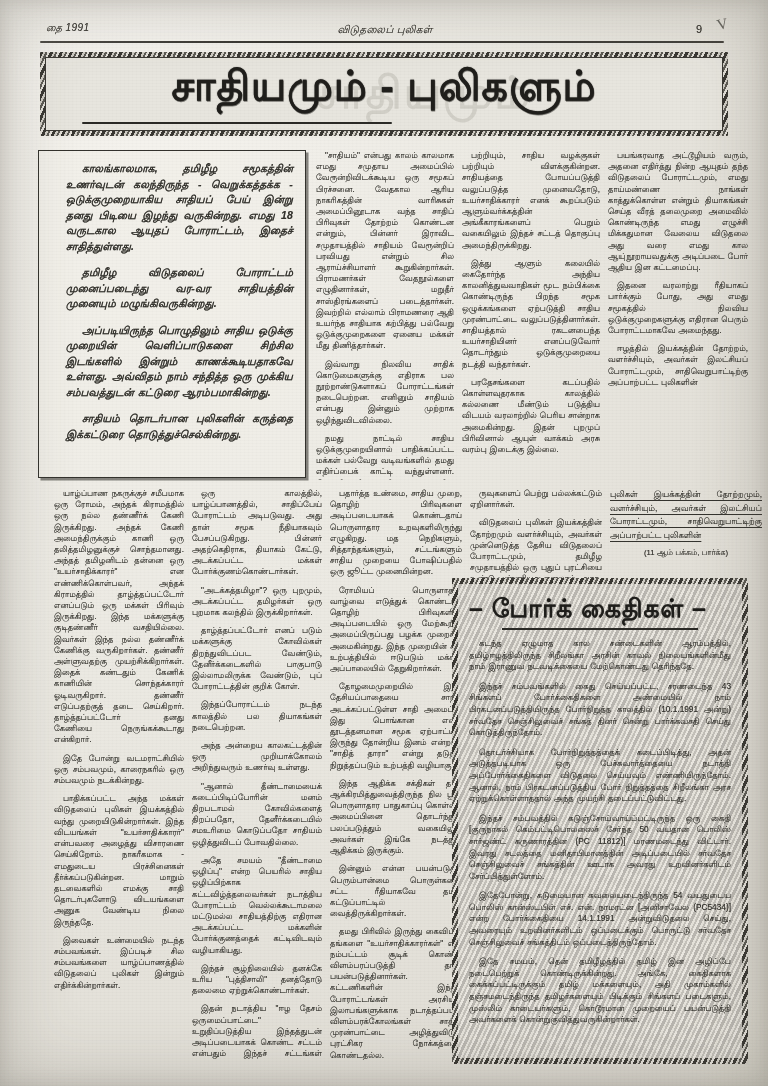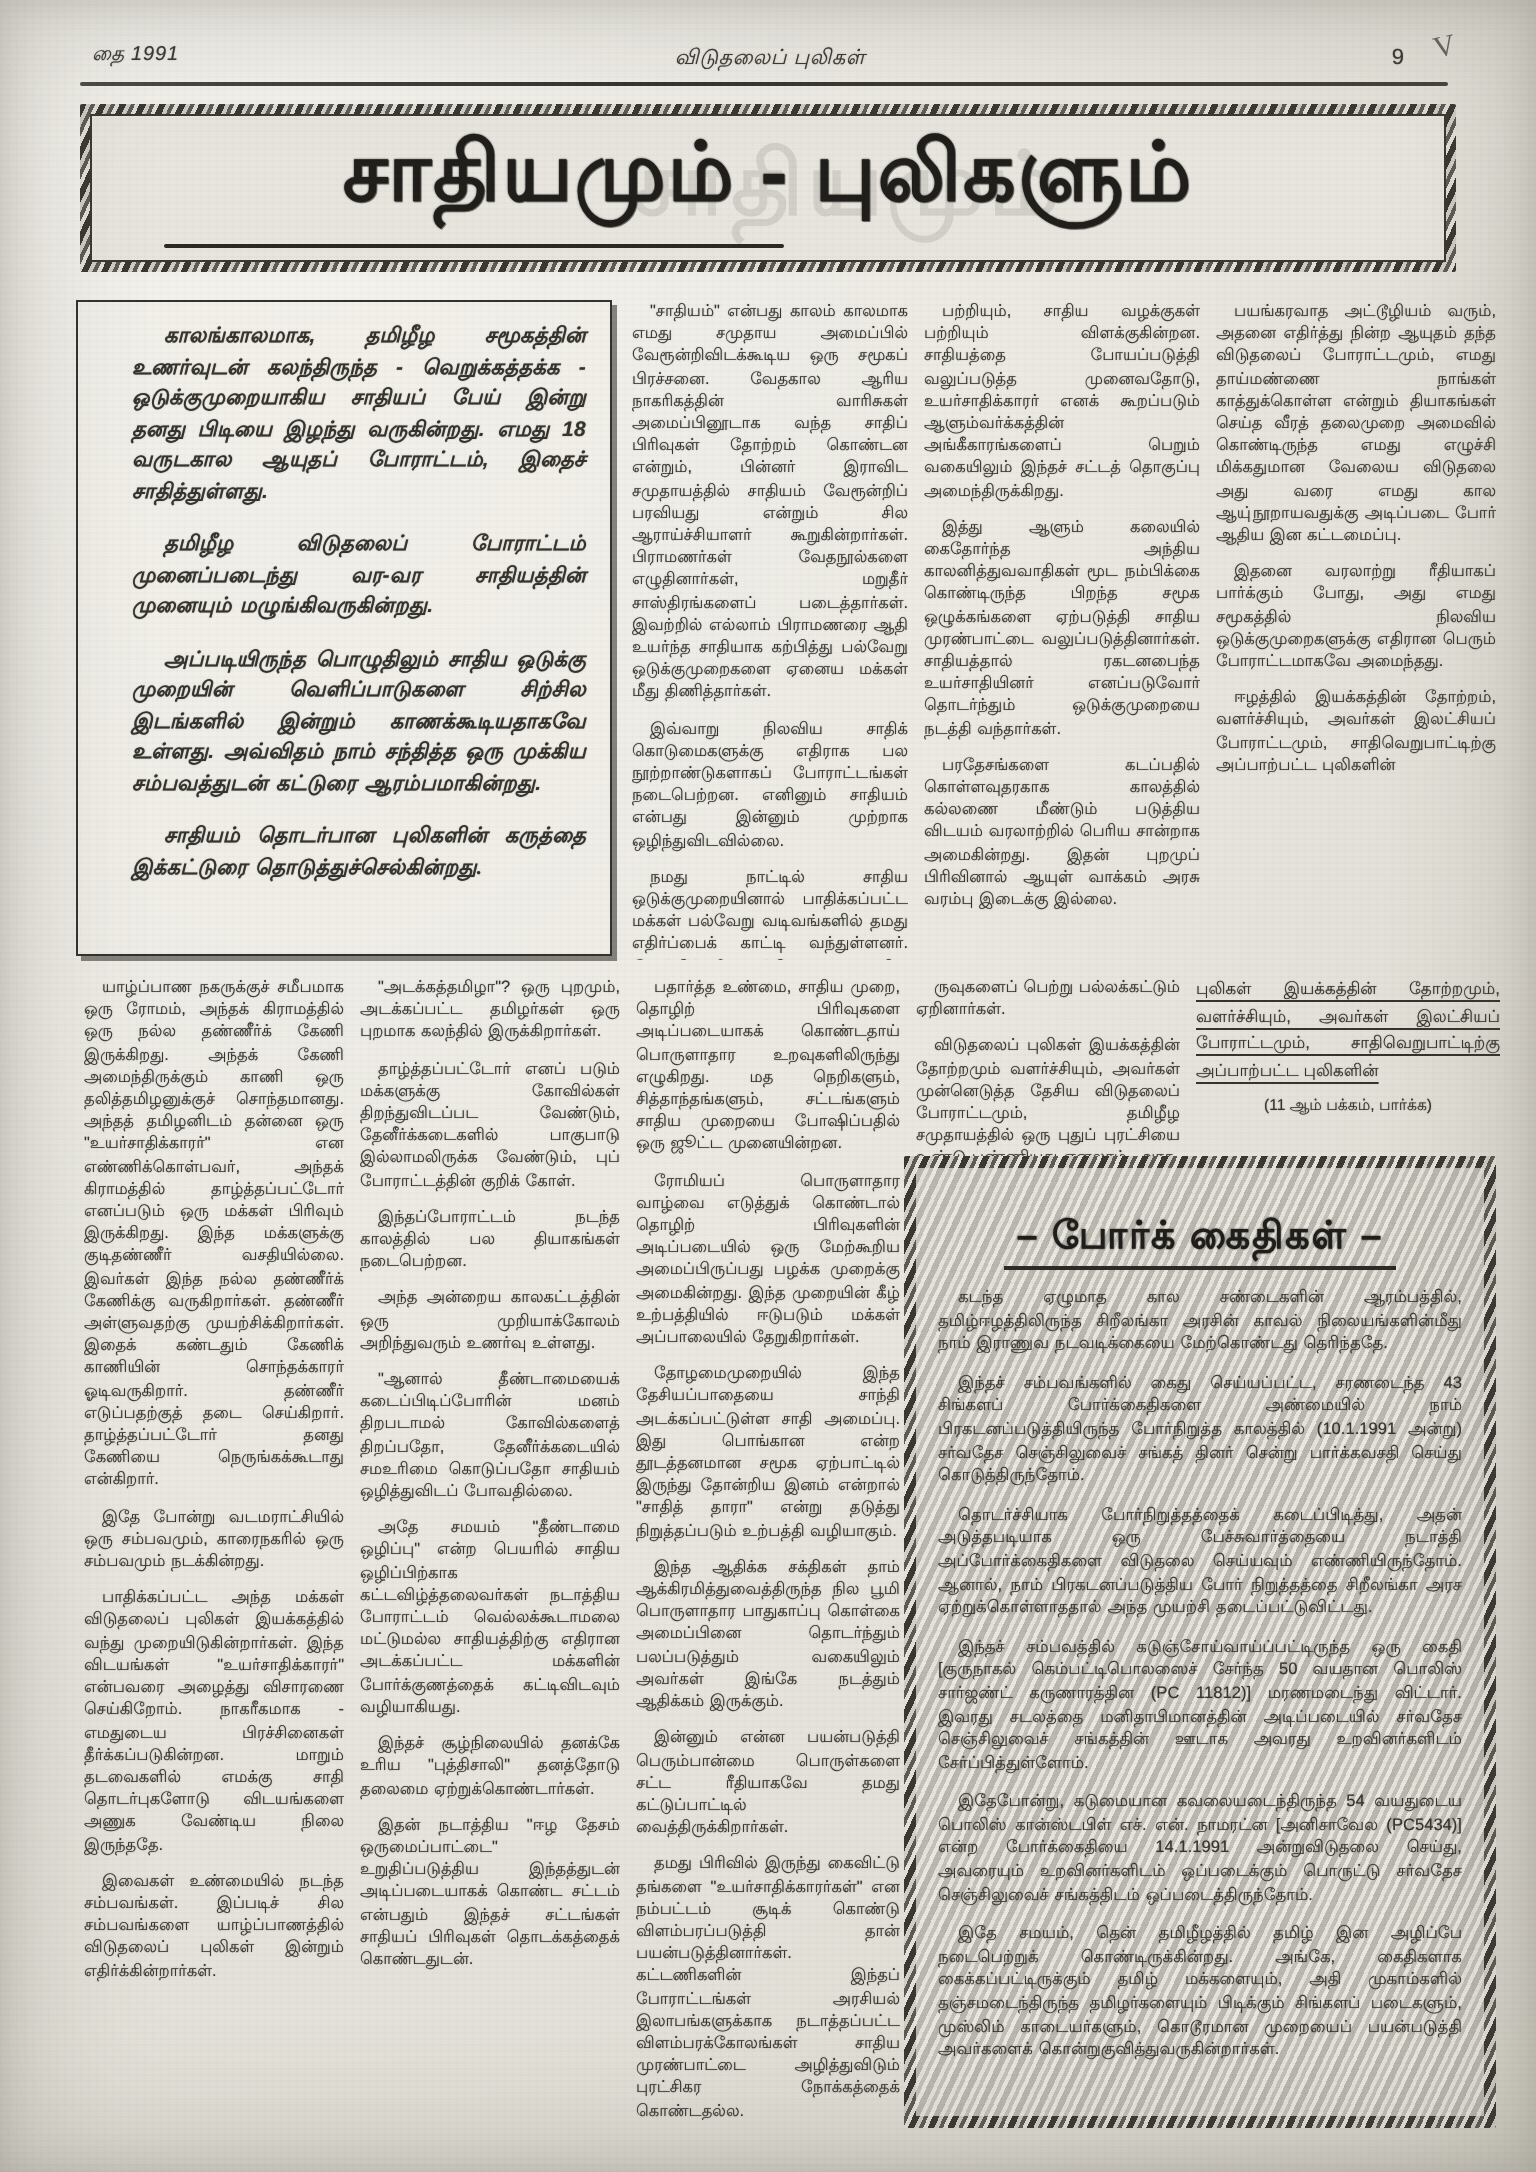--- a/index.html
+++ b/index.html
@@ -129,21 +129,21 @@
     font-size:8.2px;line-height:11.2px;
     word-spacing:.5px;
   }
   .tcol p{margin:0 0 7px 0;text-indent:9px;}
 
   #tcol3{left:316px;width:138px;height:330px;overflow:hidden;}
   #tcol4{left:462px;width:138px;height:330px;overflow:hidden;}
   #tcol5{left:608px;width:140px;height:330px;overflow:hidden;}
 
   
-  #lower{position:absolute;left:4px;top:488px;width:720px;height:580px;}
+  #lower{position:absolute;left:16px;top:488px;width:720px;height:580px;}
   .bcol{
     position:absolute;top:0;
     font-size:8.2px;line-height:11.2px;
     word-spacing:.5px;
   }
   .bcol p{margin:0 0 7px 0;text-indent:9px;}
   #bcol1{left:38px;width:130px;height:572px;overflow:hidden;}
   #bcol2{left:176px;width:130px;height:572px;overflow:hidden;}
   #bcol3{left:314px;width:132px;height:572px;overflow:hidden;}
   #bcol4{left:454px;width:132px;height:102px;overflow:hidden;}
@@ -171,22 +171,22 @@
   #powbox .ropeborder{
     background-image:repeating-linear-gradient(115deg,
         #3a3833 0 3px, #d2cfc7 3px 5px, #5d5b54 5px 7px, #e4e1da 7px 9px);
   }
   #powbox .inner{
     position:absolute;left:6px;top:6px;right:6px;bottom:6px;
     background:rgba(235,233,226,.72);
     padding:8px 11px;box-sizing:border-box;overflow:hidden;
   }
   #powbox .powtitle{
-    text-align:center;font-size:19px;font-weight:bold;color:#1f1e1b;
-    letter-spacing:1px;margin:16px 0 2px 0;
+    font-size:25px;font-weight:bold;color:#1f1e1b;
+    letter-spacing:1px;margin:2px 0 2px 0;
     text-shadow:0 0 1px rgba(31,30,27,.85);
     white-space:nowrap;
   }
   #powbox .titlerule{
     width:196px;height:2px;background:#2c2b27;margin:0 auto 8px auto;
   }
   #powbox p{
     margin:0 0 8px 0;font-size:8.3px;line-height:11.6px;
     text-indent:10px;text-align:justify;word-spacing:.6px;
   }
@@ -245,20 +245,21 @@
 
     <div id="bcol1" class="bcol ta">
       <p>யாழ்ப்பாண நகருக்குச் சமீபமாக ஒரு ரோமம், அந்தக் கிராமத்தில் ஒரு நல்ல தண்ணீர்க் கேணி இருக்கிறது. அந்தக் கேணி அமைந்திருக்கும் காணி ஒரு தலித்தமிழனுக்குச் சொந்தமானது. அந்தத் தமிழனிடம் தன்னை ஒரு "உயர்சாதிக்காரர்" என எண்ணிக்கொள்பவர், அந்தக் கிராமத்தில் தாழ்த்தப்பட்டோர் எனப்படும் ஒரு மக்கள் பிரிவும் இருக்கிறது. இந்த மக்களுக்கு குடிதண்ணீர் வசதியில்லை. இவர்கள் இந்த நல்ல தண்ணீர்க் கேணிக்கு வருகிறார்கள். தண்ணீர் அள்ளுவதற்கு முயற்சிக்கிறார்கள். இதைக் கண்டதும் கேணிக் காணியின் சொந்தக்காரர் ஓடிவருகிறார். தண்ணீர் எடுப்பதற்குத் தடை செய்கிறார். தாழ்த்தப்பட்டோர் தனது கேணியை நெருங்கக்கூடாது என்கிறார்.</p>
       <p>இதே போன்று வடமராட்சியில் ஒரு சம்பவமும், காரைநகரில் ஒரு சம்பவமும் நடக்கின்றது.</p>
       <p>பாதிக்கப்பட்ட அந்த மக்கள் விடுதலைப் புலிகள் இயக்கத்தில் வந்து முறையிடுகின்றார்கள். இந்த விடயங்கள் "உயர்சாதிக்காரர்" என்பவரை அழைத்து விசாரணை செய்கிறோம். நாகரீகமாக - எமதுடைய பிரச்சினைகள் தீர்க்கப்படுகின்றன. மாறும் தடவைகளில் எமக்கு சாதி தொடர்புகளோடு விடயங்களை அணுக வேண்டிய நிலை இருந்ததே.</p>
       <p>இவைகள் உண்மையில் நடந்த சம்பவங்கள். இப்படிச் சில சம்பவங்களை யாழ்ப்பாணத்தில் விடுதலைப் புலிகள் இன்றும் எதிர்க்கின்றார்கள்.</p>
 
     </div>
 
     <div id="bcol2" class="bcol ta">
+      <p>ஒரு காலத்தில், யாழ்ப்பாணத்தில், சாதிப்பேய் போராட்டம் அடிபடுவது. அது தான் சமூக நீதியாகவும் பேசப்படுகிறது. பின்னர் அதற்கெதிராக, தியாகம் கேட்டு, அடக்கப்பட்ட மக்கள் போர்க்குணம்கொண்டார்கள்.</p>
       <p>"அடக்கத்தமிழா"? ஒரு புறமும், அடக்கப்பட்ட தமிழர்கள் ஒரு புறமாக கலந்தில் இருக்கிறார்கள்.</p>
       <p>தாழ்த்தப்பட்டோர் எனப் படும் மக்களுக்கு கோவில்கள் திறந்துவிடப்பட வேண்டும், தேனீர்க்கடைகளில் பாகுபாடு இல்லாமலிருக்க வேண்டும், புப் போராட்டத்தின் குறிக் கோள்.</p>
       <p>இந்தப்போராட்டம் நடந்த காலத்தில் பல தியாகங்கள் நடைபெற்றன.</p>
       <p>அந்த அன்றைய காலகட்டத்தின் ஒரு முறியாக்கோலம் அறிந்துவரும் உணர்வு உள்ளது.</p>
       <p>"ஆனால் தீண்டாமையைக் கடைப்பிடிப்போரின் மனம் திறபடாமல் கோவில்களைத் திறப்பதோ, தேனீர்க்கடையில் சமஉரிமை கொடுப்பதோ சாதியம் ஒழித்துவிடப் போவதில்லை.</p>
       <p>அதே சமயம் "தீண்டாமை ஒழிப்பு" என்ற பெயரில் சாதிய ஒழிப்பிற்காக கட்டவிழ்த்தலைவர்கள் நடாத்திய போராட்டம் வெல்லக்கூடாமலை மட்டுமல்ல சாதியத்திற்கு எதிரான அடக்கப்பட்ட மக்களின் போர்க்குணத்தைக் கட்டிவிடவும் வழியாகியது.</p>
       <p>இந்தச் சூழ்நிலையில் தனக்கே உரிய "புத்திசாலி" தனத்தோடு தலைமை ஏற்றுக்கொண்டார்கள்.</p>
       <p>இதன் நடாத்திய "ஈழ தேசம் ஒருமைப்பாட்டை" உறுதிப்படுத்திய இந்தத்துடன் அடிப்படையாகக் கொண்ட சட்டம் என்பதும் இந்தச் சட்டங்கள் சாதியப் பிரிவுகள் தொடக்கத்தைக் கொண்டதுடன்.</p>
     </div>
 

